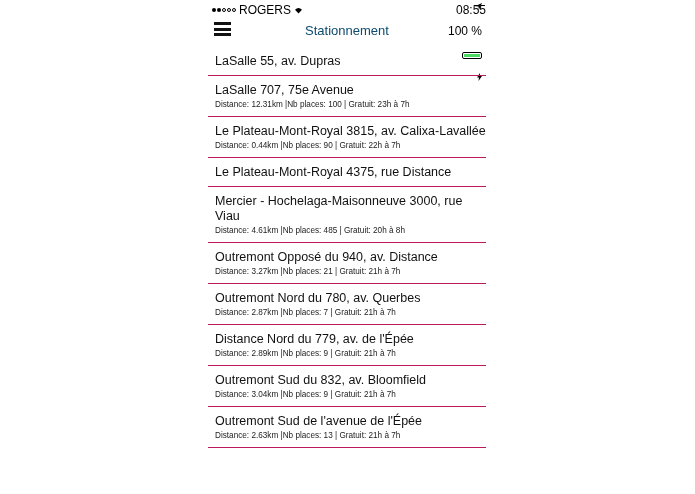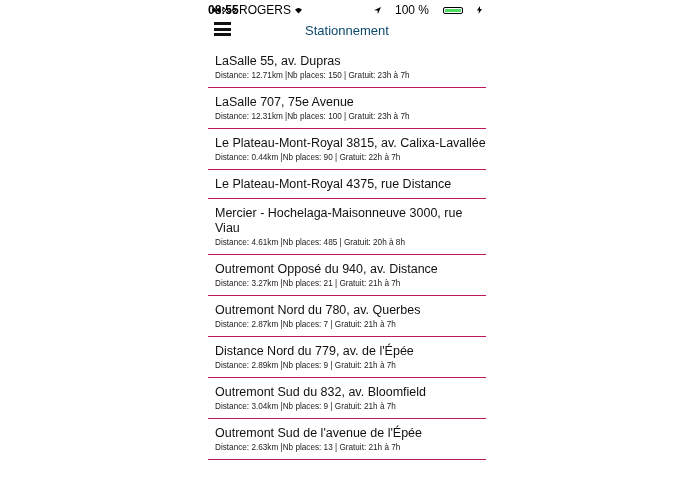--- a/index.html
+++ b/index.html
@@ -4,22 +4,22 @@
 <style>
   html, body { margin:0; padding:0; background:#fff; }
   body { width:695px; height:494px; overflow:hidden; position:relative; font-family:"Liberation Sans", sans-serif; color:#000; }
   .phone { position:absolute; left:208px; top:0; width:278px; height:494px; background:#fff; overflow:hidden; }
   .statusbar { position:absolute; left:0; top:0; width:278px; height:16px; font-size:12px; }
   .sb-left { position:absolute; left:4px; top:3px; display:flex; align-items:center; gap:3px; }
   .dots { display:flex; gap:1px; align-items:center; }
   .dot { width:4px; height:4px; border-radius:50%; box-sizing:border-box; }
   .dot.full { background:#000; }
   .dot.empty { border:0.8px solid #000; }
-  .sb-time { position:absolute; left:0; right:0; top:3px; text-align:left; font-weight:bold; }
-  .sb-right { position:absolute; right:4px; top:3px; display:flex; align-items:center; gap:14px; }
+  .sb-time { position:absolute; left:0; right:0; top:3px; text-align:right; font-weight:normal; }
+  .sb-right { position:absolute; right:4px; top:3px; display:flex; align-items:flex-end; gap:14px;flex-direction:column; }
   .battery { width:20px; height:7px; border:1px solid #000; border-radius:2px; position:relative; box-sizing:border-box; }
   .battery .fill { position:absolute; left:1px; top:1px; right:1px; bottom:1px; background:#4cd964; }
   .navbar { position:absolute; left:0; top:16px; width:278px; height:30px; }
   .hamburger { position:absolute; left:6px; top:6px; width:17px; height:14px; display:flex; flex-direction:column; justify-content:space-between; cursor:pointer; }
   .hamburger span { display:block; height:3px; background:#111; }
   .nav-title { position:absolute; left:0; right:0; top:7px; text-align:center; font-size:13px; color:#0c4a6e; }
   .list { position:absolute; left:0; top:47px; width:278px; }
   .item { border-bottom:1px solid #be185d; padding:7px 0 6px 7px; cursor:pointer; }
   .item .title { font-size:12.5px; line-height:15px; color:#111; }
   .item .sub { font-size:8.2px; line-height:11px; color:#222; margin-top:1px; }
@@ -62,21 +62,20 @@
       <span></span>
         <span></span>
         <span></span>
     </div>
     <div class="nav-title">Stationnement</div>
   </div>
 
   <div class="list">
     <div class="item">
       <div class="title">LaSalle 55, av. Dupras</div>
-      <div class="sub">Distance: 12.71km |Nb places: 150 | Gratuit: 23h à 7h</div>
     </div>
     <div class="item">
       <div class="title">LaSalle 707, 75e Avenue</div>
       <div class="sub">Distance: 12.31km |Nb places: 100 | Gratuit: 23h à 7h</div>
     </div>
     <div class="item">
       <div class="title">Le Plateau-Mont-Royal 3815, av. Calixa-Lavallée</div>
       <div class="sub">Distance: 0.44km |Nb places: 90 | Gratuit: 22h à 7h</div>
     </div>
     <div class="item">

